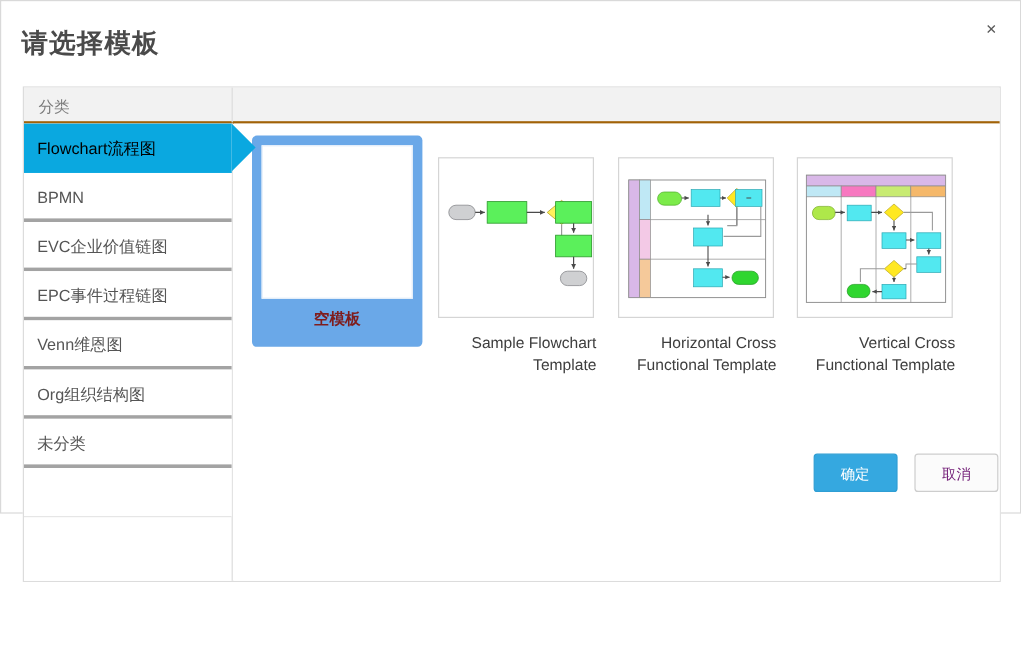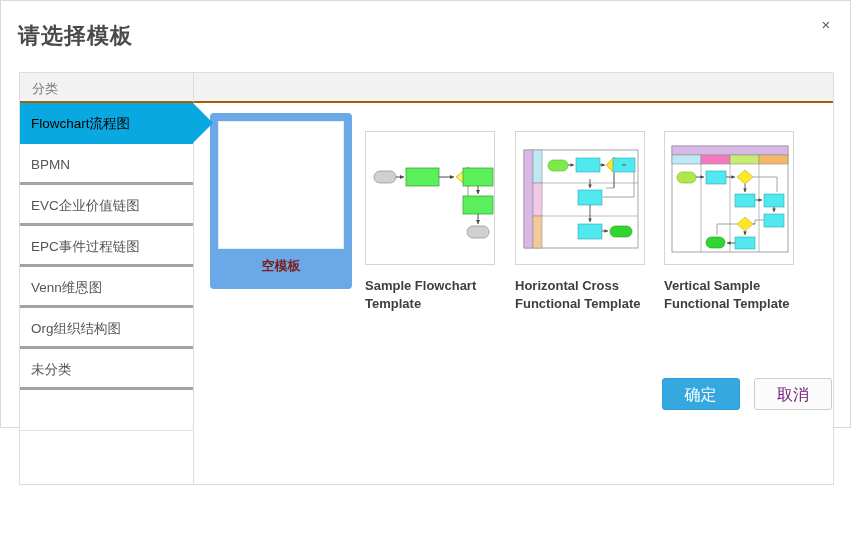--- a/index.html
+++ b/index.html
@@ -153,22 +153,21 @@
     top: 30px;
     right: 0;
     bottom: 0;
     background: #ffffff;
     padding: 12px 0 0 20px;
     box-sizing: border-box;
   }
   .tpl {
     position: absolute;
     width: 132px;
-    text-align: left;
-    font-weight: bold;
+    text-align: right;
   }
   .tpl-box {
     width: 130px;
     height: 134px;
     box-sizing: border-box;
     border: 1px solid #d5d5d5;
     background: #ffffff;
     position: relative;
     overflow: hidden;
   }
@@ -216,21 +215,21 @@
     position: absolute;
     right: 18px;
     bottom: 17px;
     height: 32px;
   }
   .btn {
     display: inline-block;
     height: 32px;
     line-height: 32px;
     padding: 0 22px;
-    font-size: 16px;
+    font-size: 12px;
     border-radius: 3px;
     cursor: pointer;
     box-sizing: border-box;
     vertical-align: top;
     user-select: none;
   }
   #btn-ok {
     background: #35a8e0;
     color: #ffffff;
     border: 1px solid #2f9ed4;
@@ -415,21 +414,21 @@
             <path d="M88,45 L112,45 L112,60" fill="none" stroke="#9a9a9a" stroke-width="0.9"></path>
             <line x1="90" y1="68" x2="97" y2="68" stroke="#4a4a4a" stroke-width="0.9" marker-end="url(#ar4)"></line>
             <line x1="109" y1="75" x2="109" y2="80" stroke="#4a4a4a" stroke-width="0.9" marker-end="url(#ar4)"></line>
             <path d="M99,88 L90,88 L90,92" fill="none" stroke="#9a9a9a" stroke-width="0.9"></path>
             <line x1="88" y1="92" x2="90" y2="92" stroke="#4a4a4a" stroke-width="0.9"></line>
             <path d="M72,92 L52,92 L52,103" fill="none" stroke="#9a9a9a" stroke-width="0.9"></path>
             <line x1="70" y1="111" x2="62" y2="111" stroke="#4a4a4a" stroke-width="0.9" marker-end="url(#ar4)"></line>
             <line x1="80" y1="99" x2="80" y2="103" stroke="#4a4a4a" stroke-width="0.9" marker-end="url(#ar4)"></line>
           </svg>
         </div>
-        <div class="tpl-label">Vertical Sample Functional Template</div>
+        <div class="tpl-label">Vertical Cross Functional Template</div>
       </div>
 
     </div>
   </div>
 
   <div id="footer">
     <div class="btn" id="btn-ok">确定</div>
     <div class="btn" id="btn-cancel">取消</div>
   </div>
 

